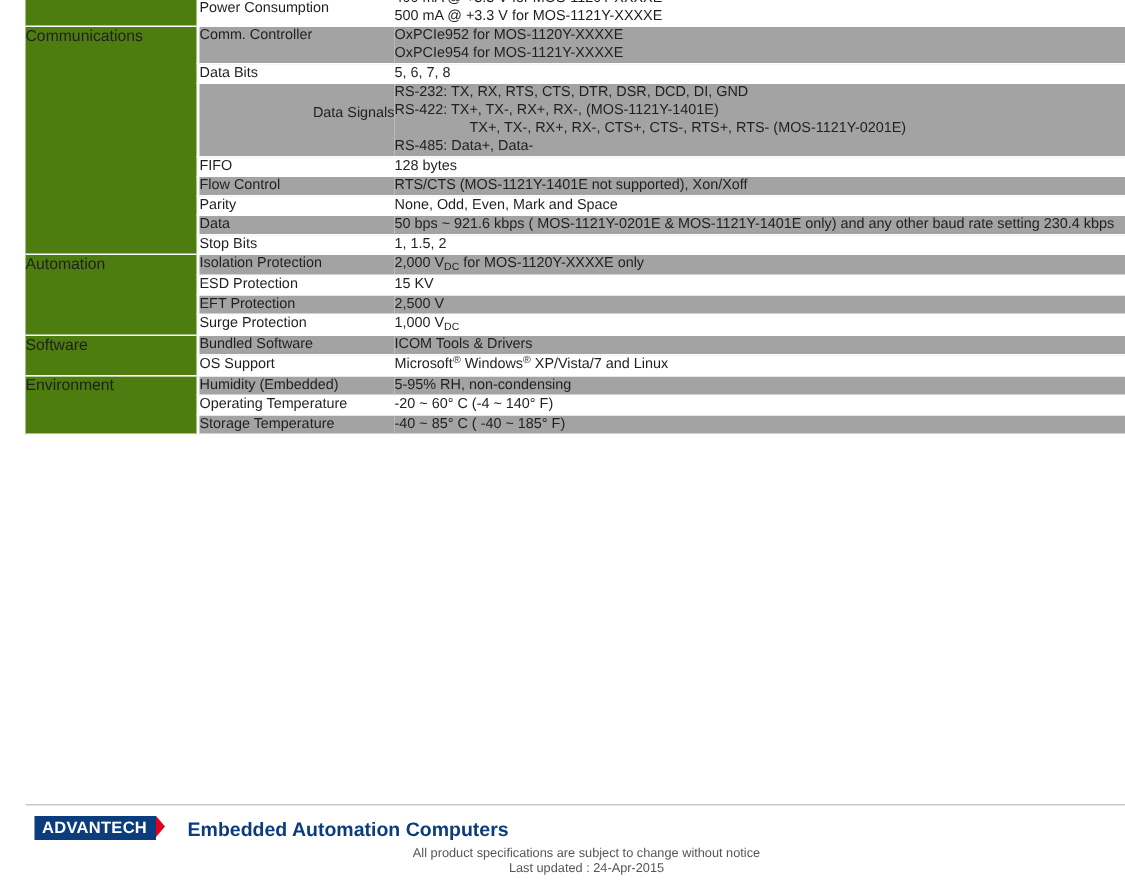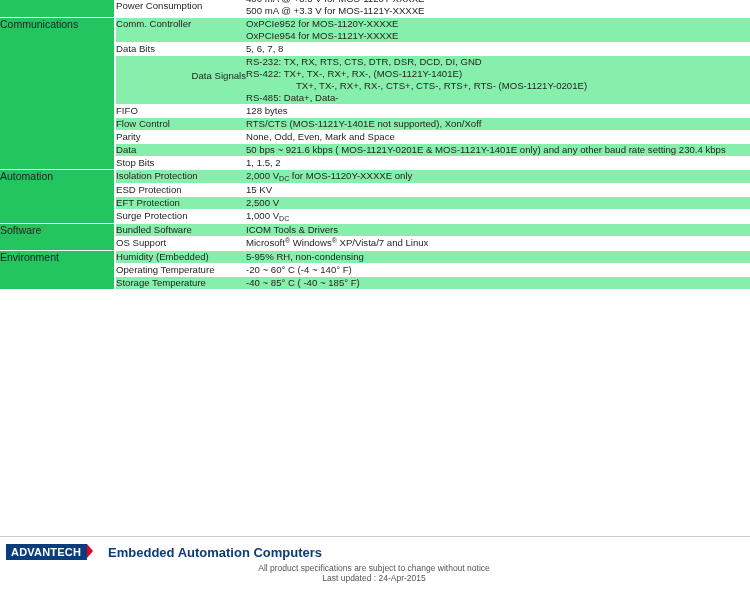--- a/index.html
+++ b/index.html
@@ -14,37 +14,38 @@
     font-size: 10px;
     color: #231f20;
     position: relative;
     overflow: hidden;
   }
 
   .sheet {
     position: relative;
     width: 670px;
     height: 591px;
+    margin-left: 17px;
   }
 
   
   table.spec {
     border-collapse: collapse;
     width: 750px;
     table-layout: fixed;
     margin: 0;
   }
   table.spec td {
     padding: 0;
     vertical-align: top;
   }
 
   .cat-cell {
     width: 115px;
-    background: #22c55e;
+    background: #4d7c0f;
     border-right: 2px solid #ffffff;
     border-bottom: 1px solid #ffffff;
     color: #231f20;
     font-size: 10.5px;
     padding: 0 0 0 8px;
     vertical-align: middle;
     text-align: left;
   }
   .cat-cell.empty { color: transparent; }
 
@@ -58,21 +59,21 @@
   }
   .val-cell {
     padding: 2px 4px 2px 6px;
     font-size: 9.6px;
     line-height: 12px;
     border-bottom: 1px solid #ffffff;
     color: #231f20;
   }
 
   .band-a .lbl-cell, .band-a .val-cell { background: #ffffff; }
-  .band-b .lbl-cell, .band-b .val-cell { background: #86efac; }
+  .band-b .lbl-cell, .band-b .val-cell { background: #a3a3a3; }
 
   .val-line { display: block; white-space: nowrap; }
   .val-line.indent { padding-left: 50px; }
 
   sub {
     font-size: 7px;
     vertical-align: baseline;
     position: relative;
     top: 2px;
   }

